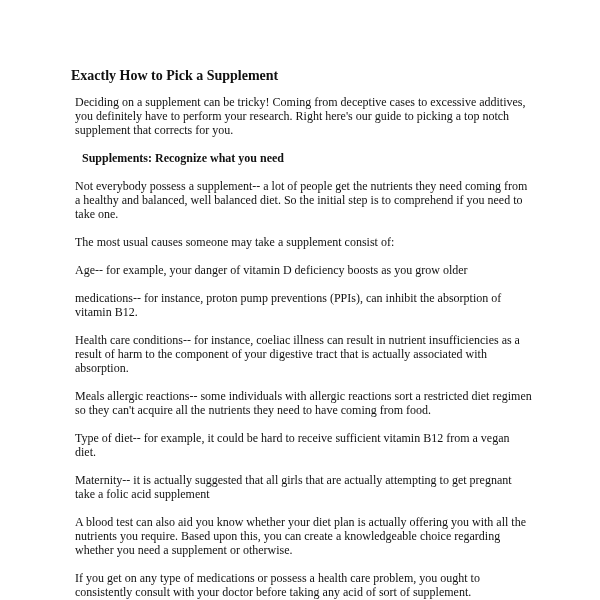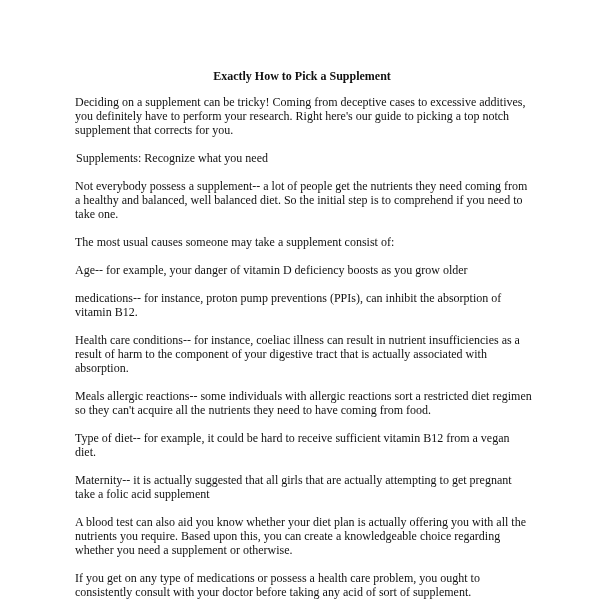--- a/index.html
+++ b/index.html
@@ -17,29 +17,28 @@
   }
   .page {
     position: absolute;
     left: 71px;
     top: 69px;
     width: 462px;
     font-size: 12px;
     line-height: 14px;
   }
   .title {
-    text-align: center;
     font-weight: bold;
     margin: 0 0 12px 0;
-    font-size: 12px;
+    font-size: 14px;
     line-height: 14px;
   }
   .heading {
-    font-weight: normal;
-    margin: 0 0 14px 5px;
+    font-weight: bold;
+    margin: 0 0 14px 11px;
   }
   p {
     margin: 0 0 14px 4px;
   }
 </style>
 </head>
 <body>
 
 <div class="page">
   <div class="title">Exactly How to Pick a Supplement</div>

